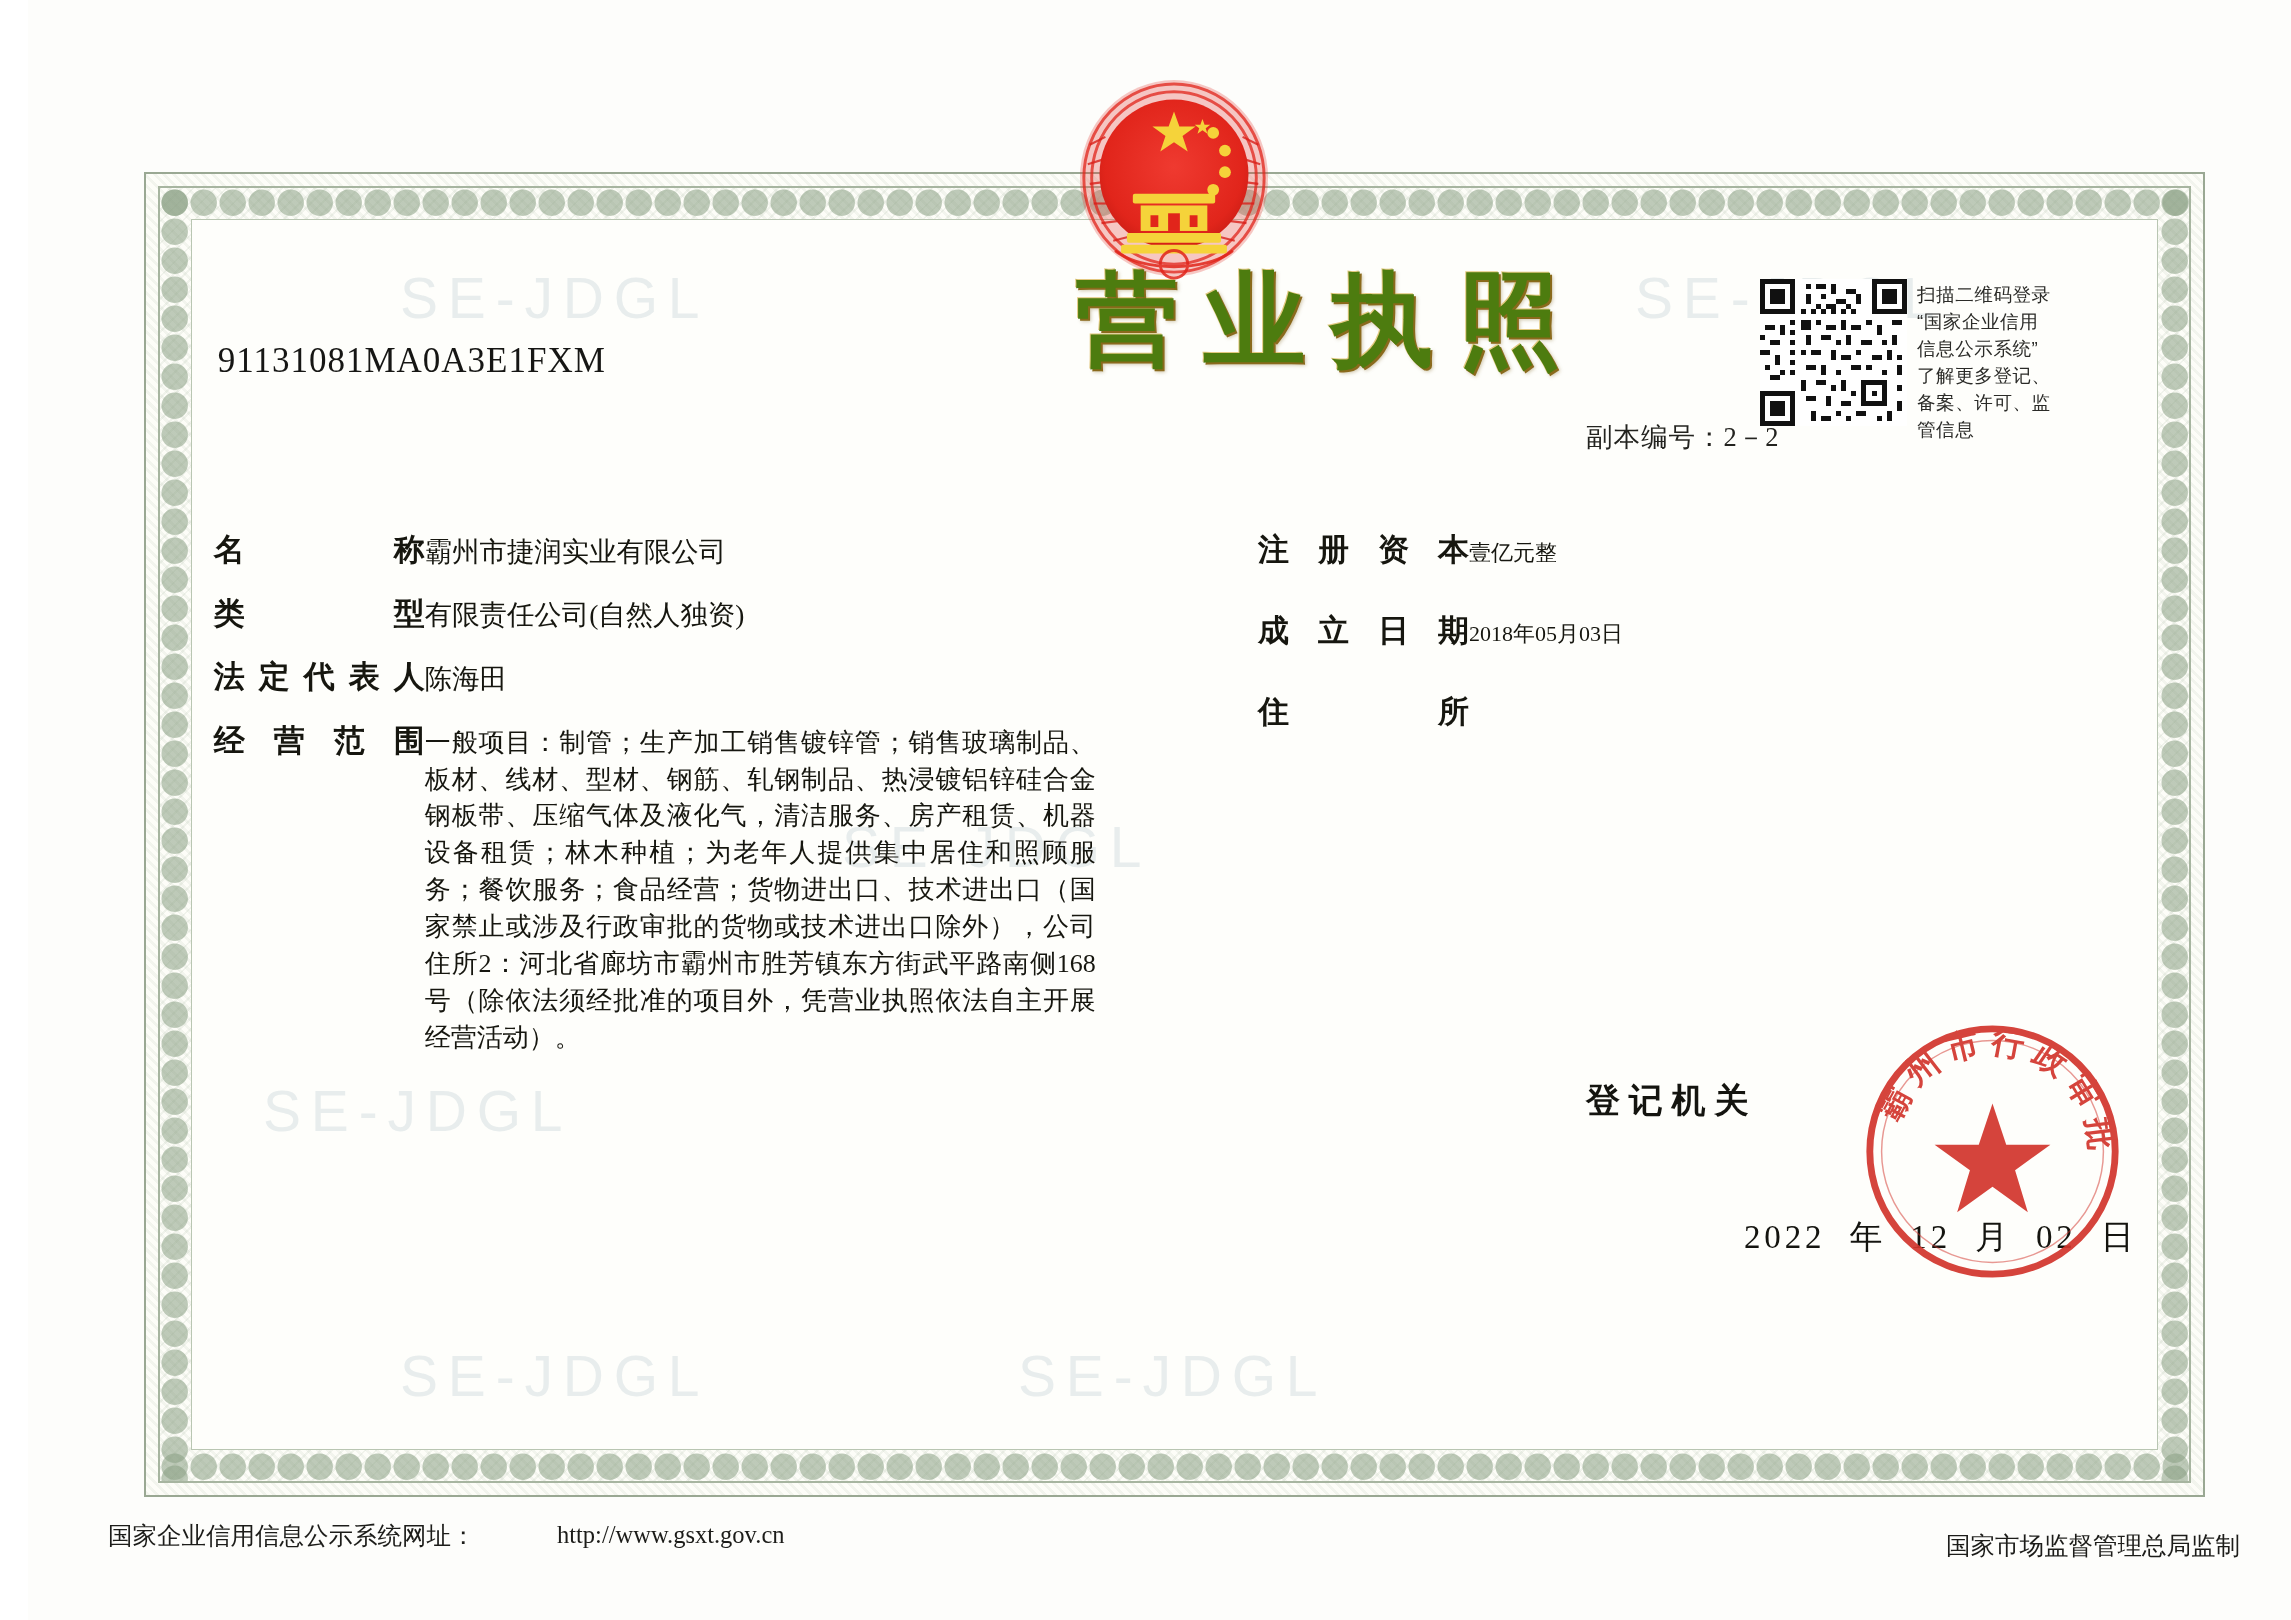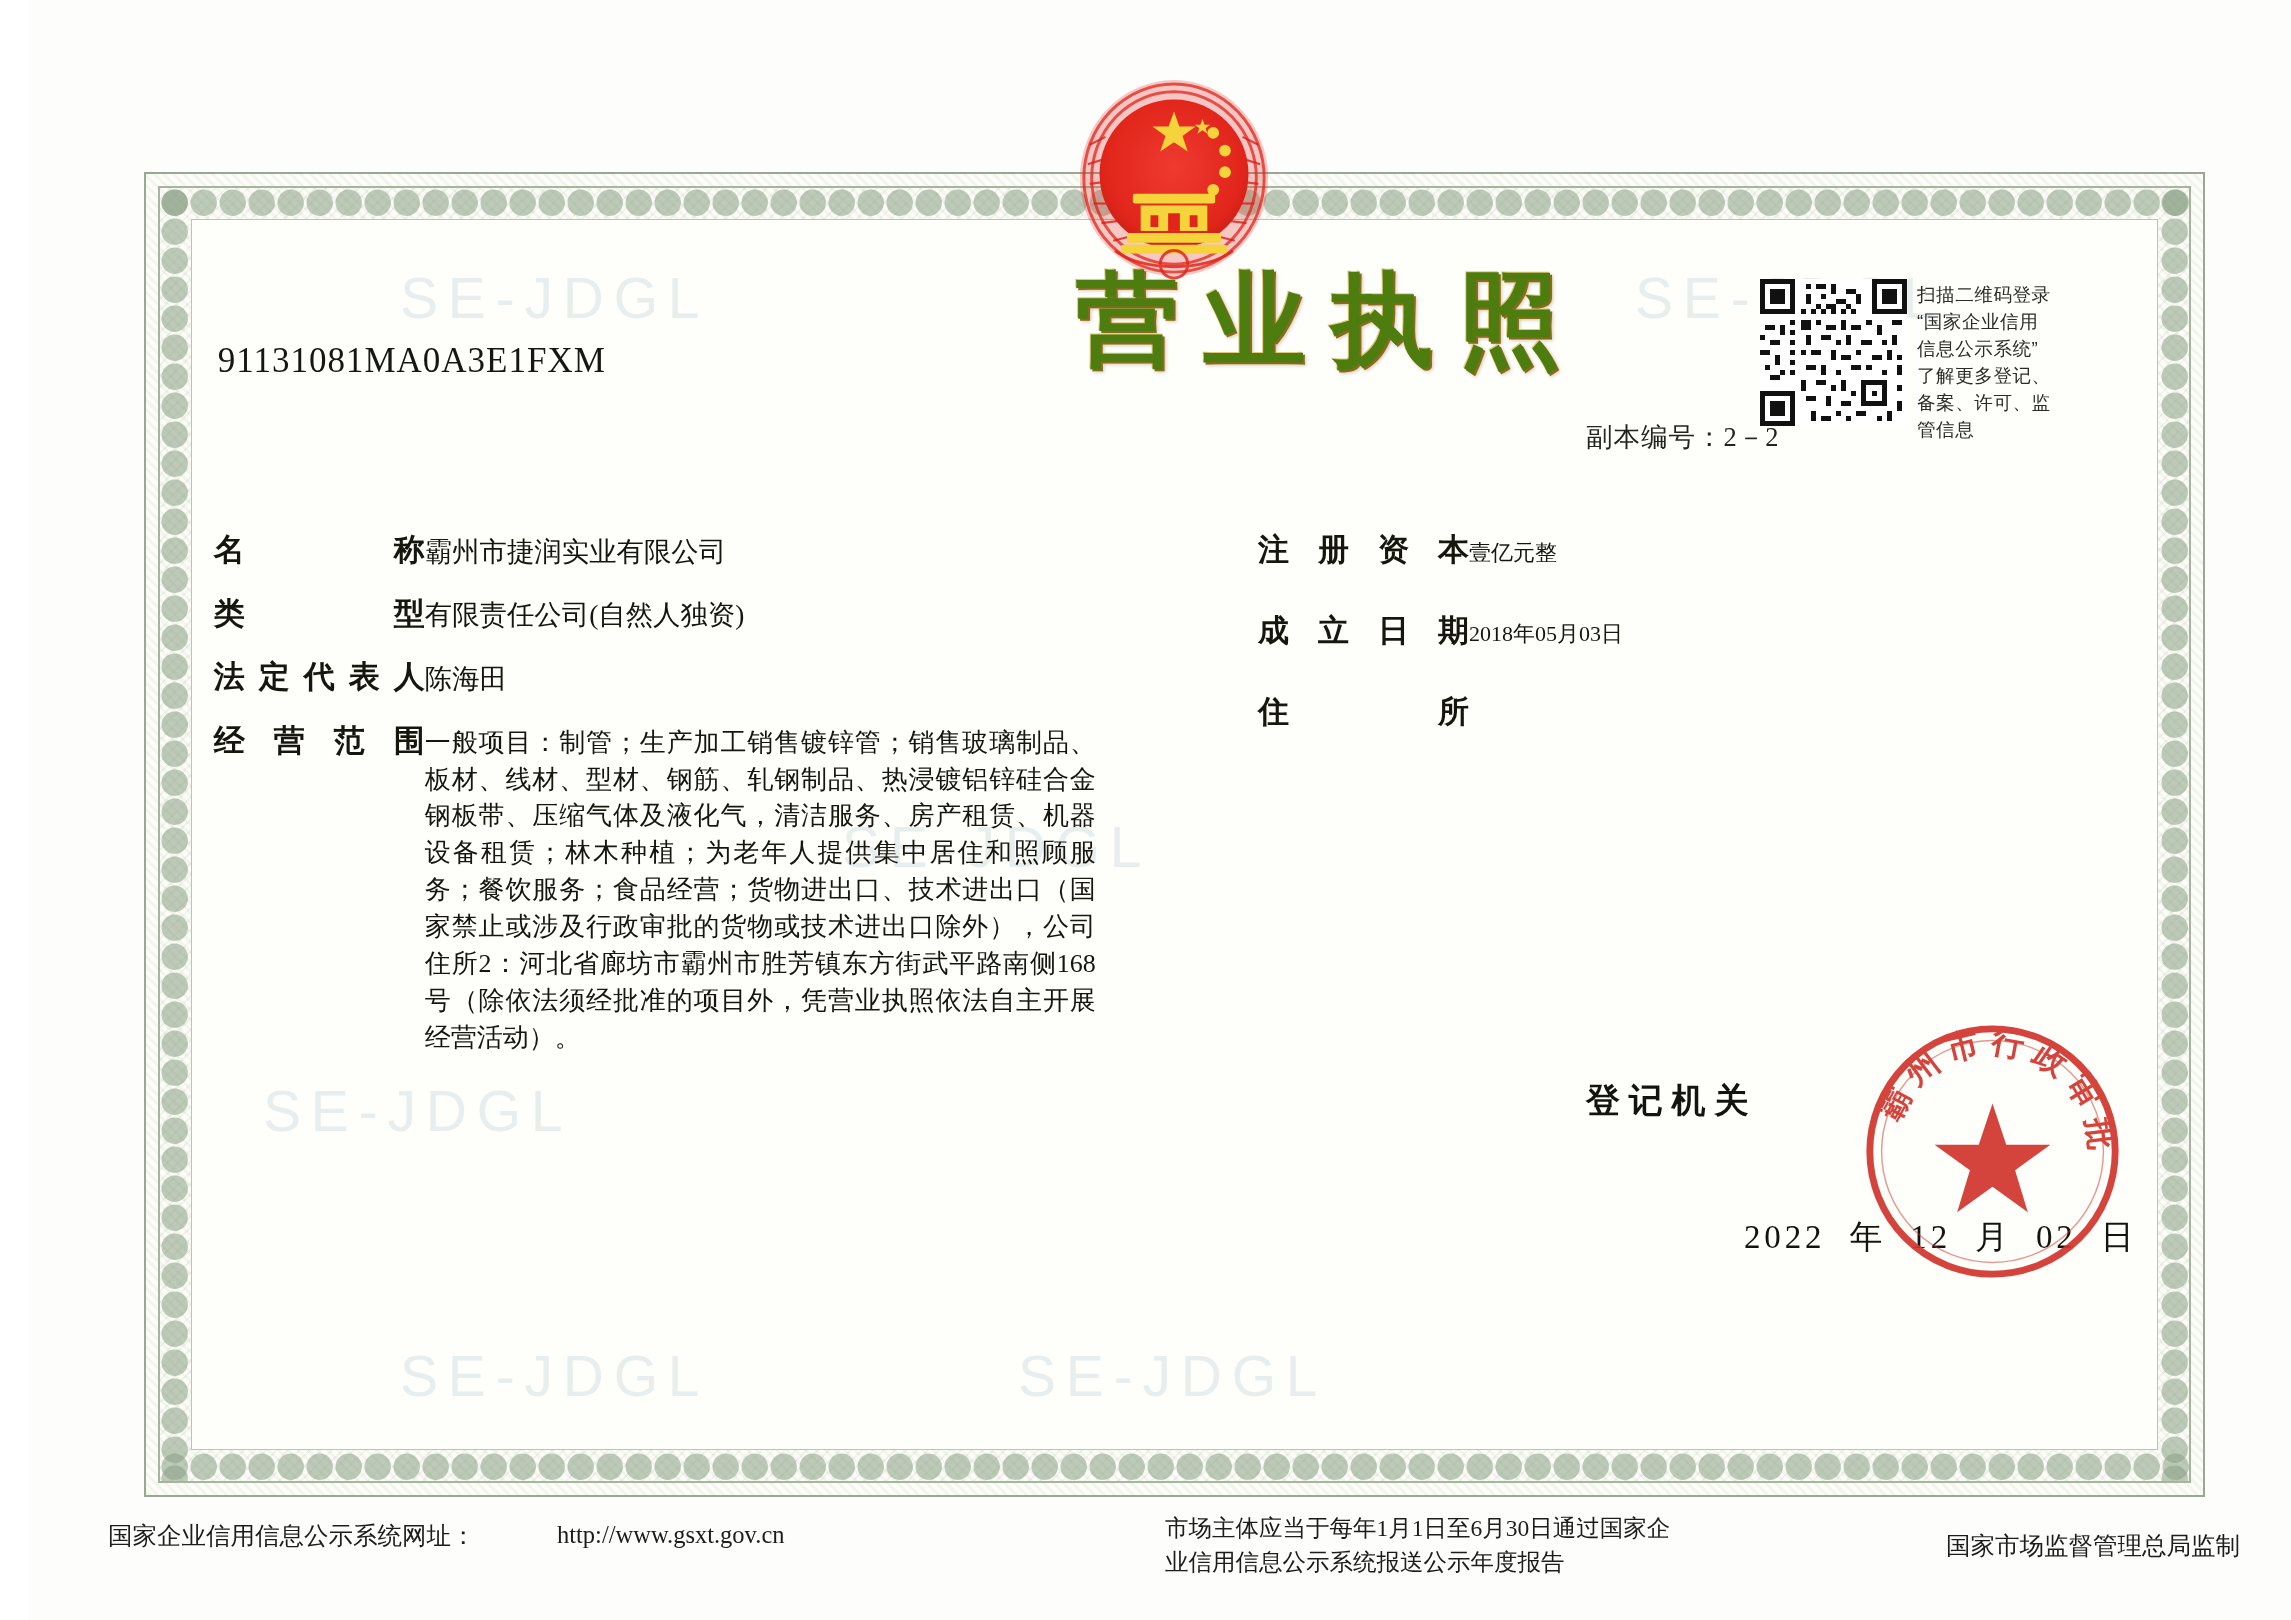--- a/index.html
+++ b/index.html
@@ -609,18 +609,17 @@
           <textPath href="#sealArc" startOffset="9%">霸州市行政审批局</textPath>
         </text>
       </svg>
     </div>
 
   </div>
 
   <div class="footer">
     <div class="footer-left">国家企业信用信息公示系统网址：</div>
     <div class="footer-url">http://www.gsxt.gov.cn</div>
-    <div class="footer-center">市场主体应当于每年1月1日至6月30日通过国家企业信用信息公示系统报送公示年度报告</div>
     <div class="footer-right">国家市场监督管理总局监制</div>
   </div>
 
 </div>
 
 
 </body></html>

